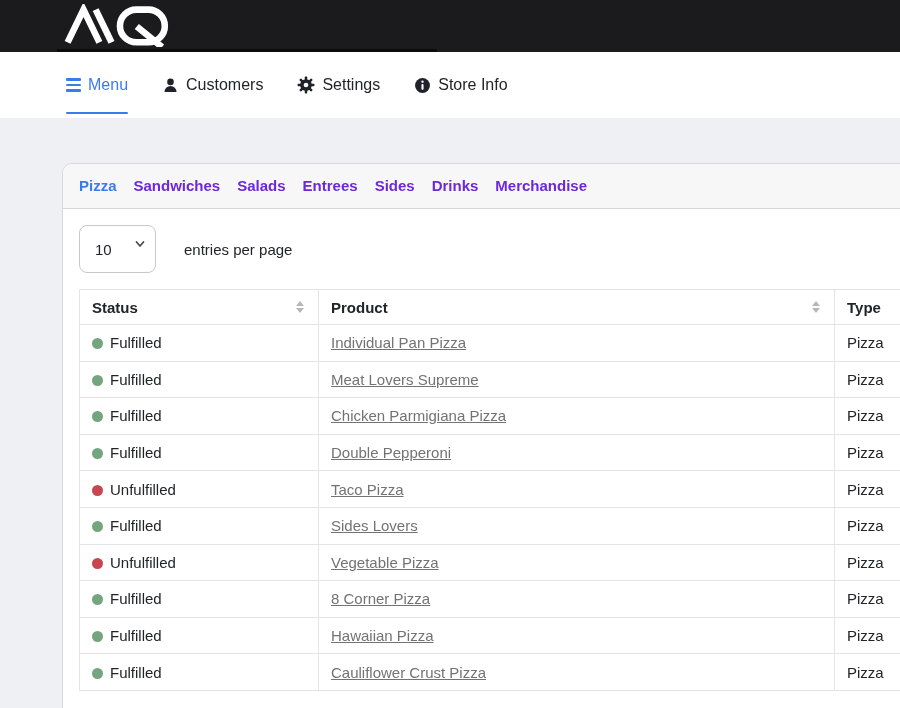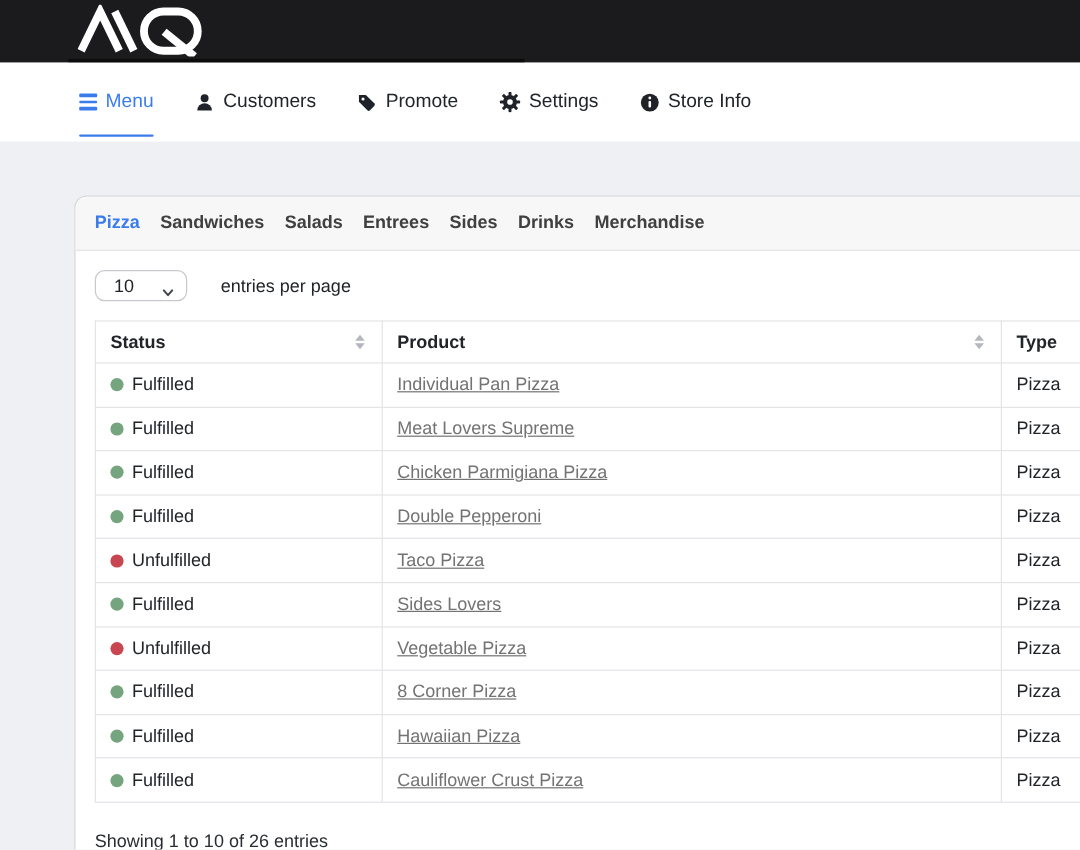--- a/index.html
+++ b/index.html
@@ -23,27 +23,27 @@
                             height:2px; border-radius:2px; background:#3b7cec; }
   .hamburger { display:flex; flex-direction:column; gap:3px; }
   .hamburger i { display:block; width:15px; height:2.5px; background:#3b7cec; border-radius:1px; }
 
   
   .card { margin:45px 0 0 62px; width:880px; background:#ffffff;
           border:1px solid #d7d8dc; border-radius:10px; }
   .card-header { background:#f7f7f8; border-bottom:1px solid #d7d8dc;
                  border-radius:10px 10px 0 0; padding:12px 16px;
                  display:flex; gap:17px; }
-  .cat-tab { font-size:15px; font-weight:bold; color:#404040; cursor:pointer; line-height:20px; }
+  .cat-tab { font-size:15px; font-weight:bold; color:#6d28d9; cursor:pointer; line-height:20px; }
   .cat-tab.active { color:#3b7cec; }
   .card-body { padding:16px; }
 
   
   .control-row { display:flex; align-items:center; margin-bottom:16px; }
-  .select-wrap { position:relative; width:77px; height:26px; }
+  .select-wrap { position:relative; width:77px; height:48px; }
   .select-wrap select { width:100%; height:100%; appearance:none; -webkit-appearance:none;
         border:1px solid #c8c9ce; border-radius:8px; background:#ffffff;
         font-size:15px; padding:0 0 0 15px; color:#212529; cursor:pointer;
         font-family:"Liberation Sans","DejaVu Sans",sans-serif; }
   .select-wrap .chev { position:absolute; right:10px; top:13px; pointer-events:none; }
   .entries-label { font-size:15px; margin-left:28px; color:#212529; }
 
   
   table { border-collapse:collapse; width:848px; table-layout:fixed; }
   th, td { border:1px solid #e3e4e8; font-size:15px; text-align:left;
@@ -92,27 +92,20 @@
 
   <div class="nav-item">
     <svg width="17" height="17" viewBox="0 0 16 16">
       <circle cx="8" cy="4.6" r="3.1" fill="#1f2329"></circle>
       <path d="M2.3 14.2 a5.7 5.7 0 0 1 11.4 0 z" fill="#1f2329"></path>
     </svg>
     <span>Customers</span>
   </div>
 
 
-  <div class="nav-item">
-    <svg width="17" height="17" viewBox="0 0 16 16">
-      <path d="M2 2 h5.4 l6.6 6.6 a1.5 1.5 0 0 1 0 2.1 l-3.3 3.3 a1.5 1.5 0 0 1 -2.1 0 L2 7.4 z" fill="#1f2329"></path>
-      <circle cx="5.2" cy="5.2" r="1.2" fill="#ffffff"></circle>
-    </svg>
-    <span>Promote</span>
-  </div>
 
   <div class="nav-item">
     <svg width="18" height="18" viewBox="0 0 16 16">
       <g fill="#1f2329">
         <rect x="6.9" y="0.5" width="2.2" height="15" rx="0.6"></rect>
         <rect x="6.9" y="0.5" width="2.2" height="15" rx="0.6" transform="rotate(45 8 8)"></rect>
         <rect x="6.9" y="0.5" width="2.2" height="15" rx="0.6" transform="rotate(90 8 8)"></rect>
         <rect x="6.9" y="0.5" width="2.2" height="15" rx="0.6" transform="rotate(135 8 8)"></rect>
         <circle cx="8" cy="8" r="5.2"></circle>
       </g>

